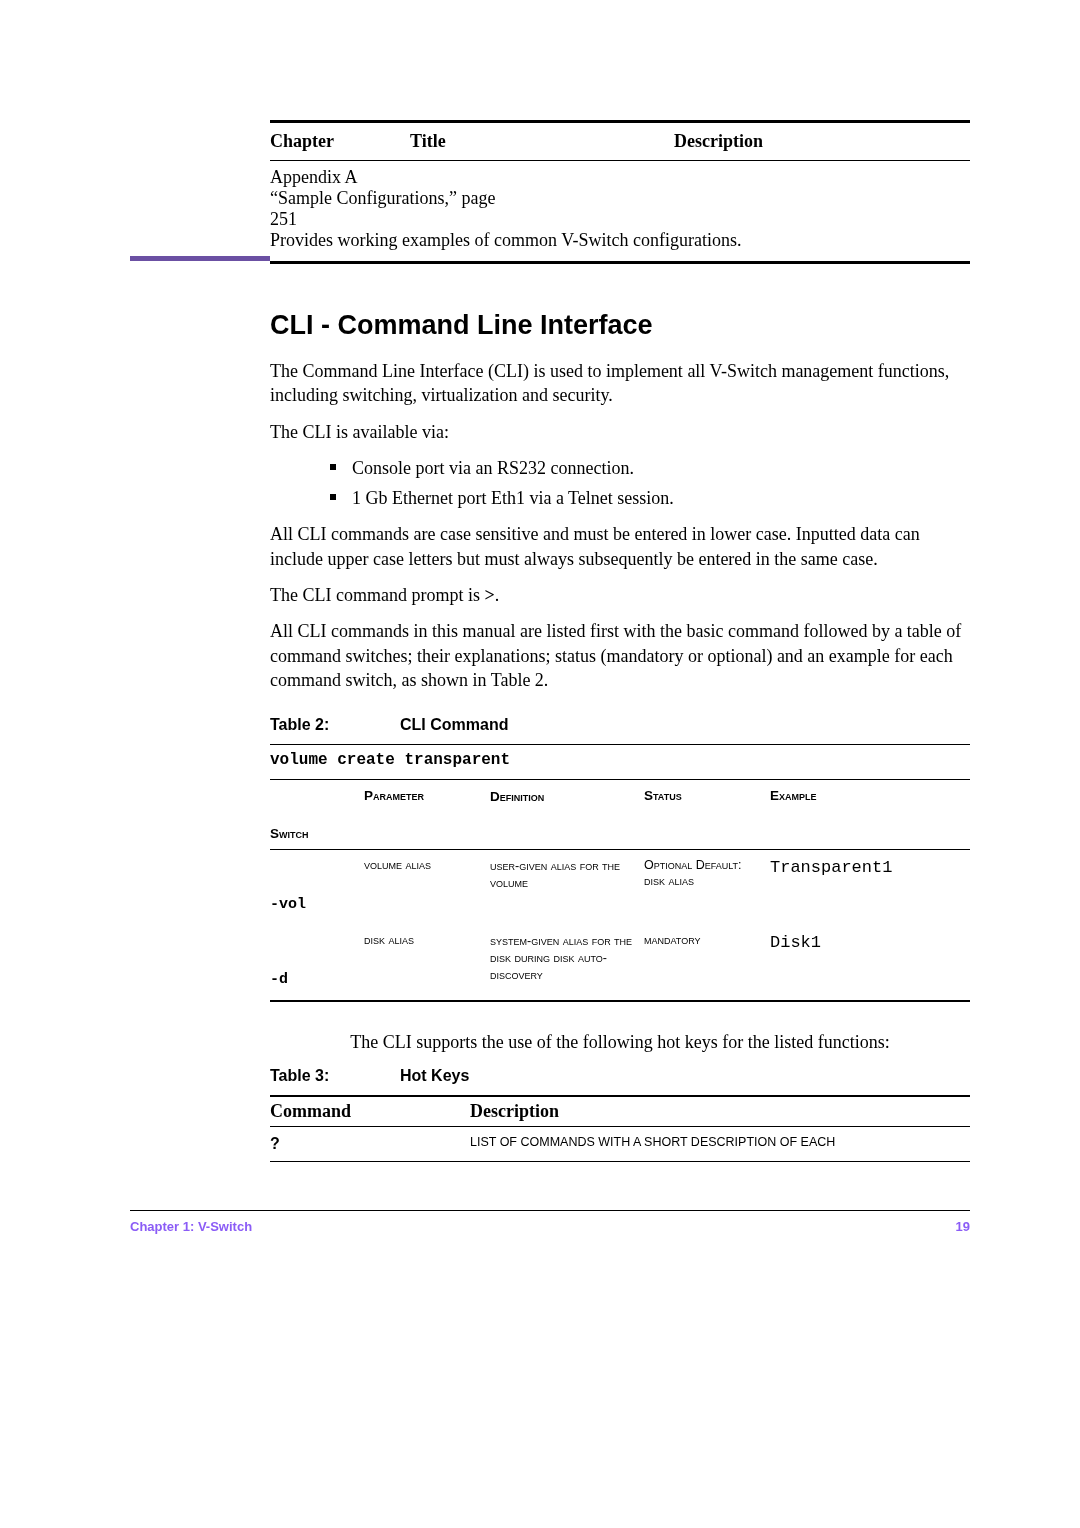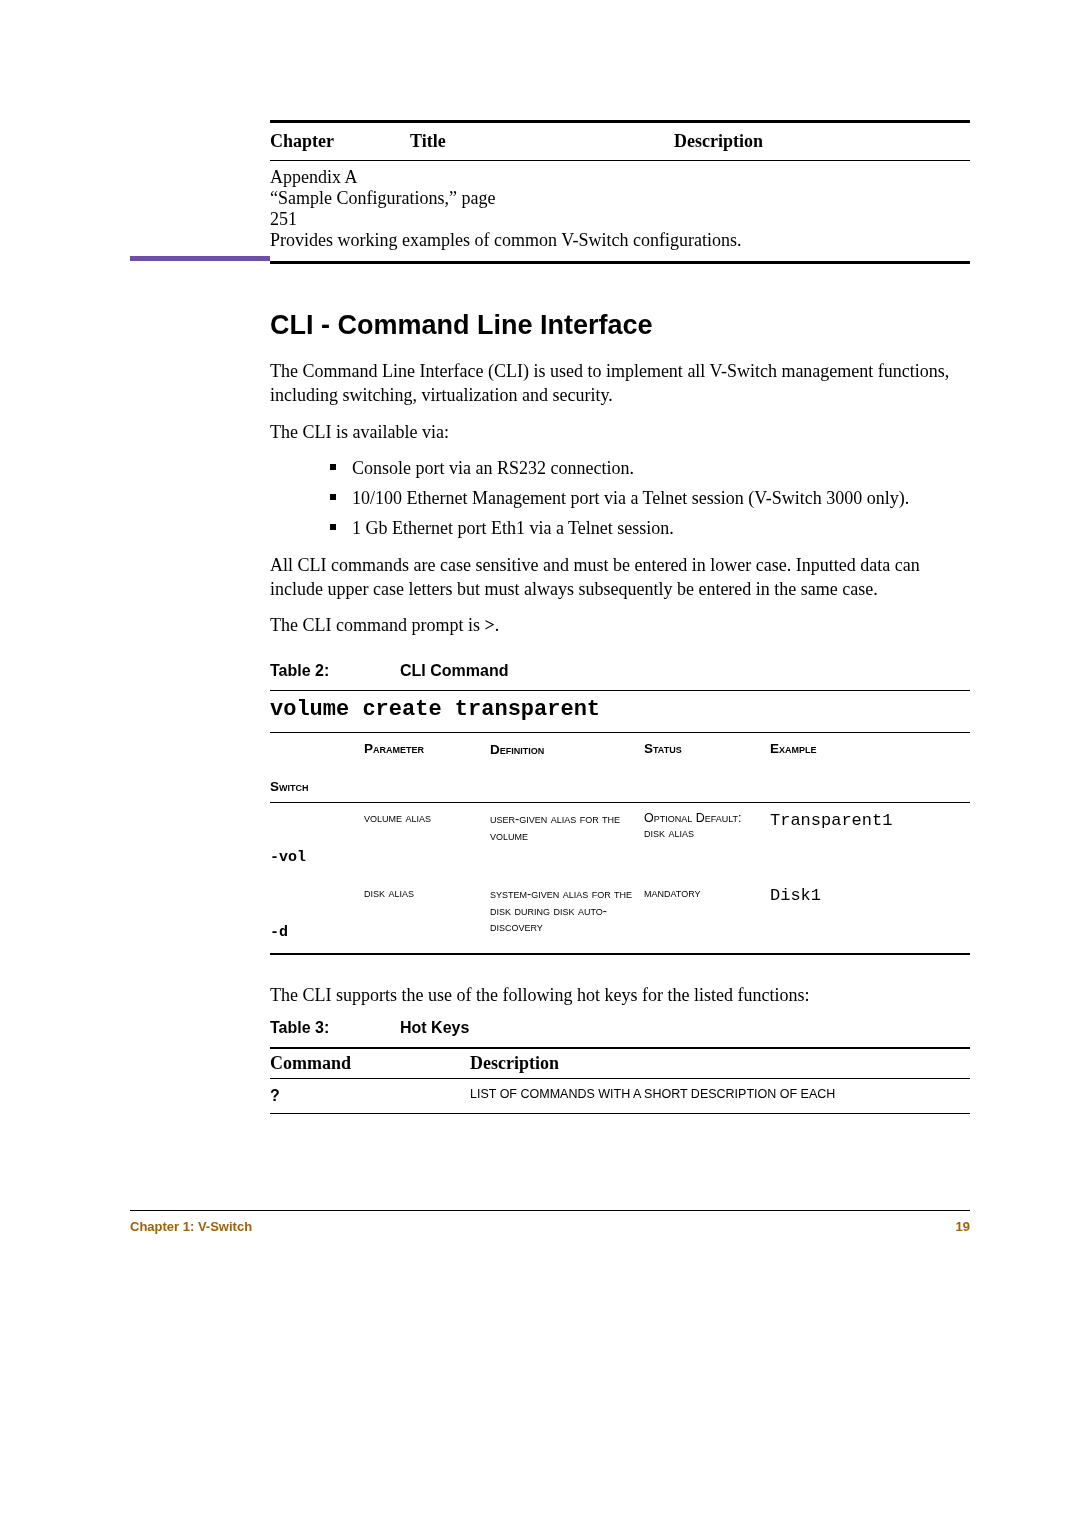--- a/index.html
+++ b/index.html
@@ -57,21 +57,21 @@
     font-family: Arial, Helvetica, sans-serif;
     font-weight: bold;
     font-size: 16px;
     margin: 24px 0 10px 0;
   }
   .table-caption .num { display:inline-block; width:130px; }
 
   .cmd-line {
     font-family: "Courier New", Courier, monospace;
     font-weight: bold;
-    font-size: 22px;
+    font-size: 16px;
     margin: 6px 0 10px 0;
   }
 
   
   .t2 { width: 100%; }
   .t2-head, .t2-row { display:flex; }
   .t2-head { font-family: Arial, Helvetica, sans-serif; font-weight:bold; font-size:13.5px; padding:8px 0; font-variant: small-caps; }
   .t2-row  { font-family: Arial, Helvetica, sans-serif; font-size:12.5px; padding: 8px 0 12px 0; font-variant: small-caps; }
   .t2-c1 { width: 88px;  padding-right:6px;margin-top:38px; }
   .t2-c2 { width: 120px; padding-right:6px; }
@@ -92,21 +92,21 @@
   .footer {
     position:absolute;
     left: 130px;
     right: 110px;
     top: 1210px;
     border-top:1px solid #000;
     padding-top:8px;
     font-family: Arial, Helvetica, sans-serif;
     font-weight:bold;
     font-size:13px;
-    color:#a16207;
+    color:#8b5cf6;
     display:flex;
     justify-content:space-between;
   }
 </style>
 </head>
 <body>
 
 <div class="sidebar-tick"></div>
 
 <div class="page">
@@ -127,30 +127,30 @@
     <div class="rule-thick"></div>
   </div>
 
   <h2 class="section">CLI - Command Line Interface</h2>
 
   <div class="para">The Command Line Interface (CLI) is used to implement all V-Switch management functions, including switching, virtualization and security.</div>
   <div class="para">The CLI is available via:</div>
 
   <ul class="bullets">
     <li>Console port via an RS232 connection.</li>
-    <li>10/100 Ethernet Management port via a Telnet session (V-Switch 3000 only).</li>
     <li>1 Gb Ethernet port Eth1 via a Telnet session.</li>
   </ul>
 
   <div class="para">All CLI commands are case sensitive and must be entered in lower case. Inputted data can include upper case letters but must always subsequently be entered in the same case.</div>
 
   <div class="para">
     <span>The CLI command prompt is </span><span class="bold-frag">&gt;</span><span>.</span>
   </div>
 
+  <div class="para">All CLI commands in this manual are listed first with the basic command followed by a table of command switches;  their explanations; status (mandatory or optional) and an example for each command switch, as shown in Table 2.</div>
 
   <div class="table-caption">
     <span class="num">Table  2:</span><span>CLI Command</span>
   </div>
   <div class="rule-thin"></div>
   <div class="cmd-line">volume create transparent</div>
 
   <div class="t2">
     <div class="rule-thin"></div>
     <div class="t2-head">
@@ -173,21 +173,21 @@
     <div class="t2-row">
       <div class="t2-c1 mono">-d</div>
       <div class="t2-c2">disk alias</div>
       <div class="t2-c3">system-given alias for the disk during disk auto-discovery</div>
       <div class="t2-c4">mandatory</div>
       <div class="t2-c5 mono-sm">Disk1</div>
     </div>
     <div class="rule-med"></div>
   </div>
 
-  <div class="para" style="margin-top:28px;">The CLI supports the use of the following hot keys for the listed functions:</div>
+  <div class="para" style="margin-top:28px;text-align:center;">The CLI supports the use of the following hot keys for the listed functions:</div>
 
   <div class="table-caption" style="margin-top:10px;">
     <span class="num">Table  3:</span><span>Hot Keys</span>
   </div>
   <div class="rule-med"></div>
   <div class="t3-head">
     <div class="t3-c1">Command</div>
     <div class="t3-c2">Description</div>
   </div>
   <div class="rule-thin"></div>

